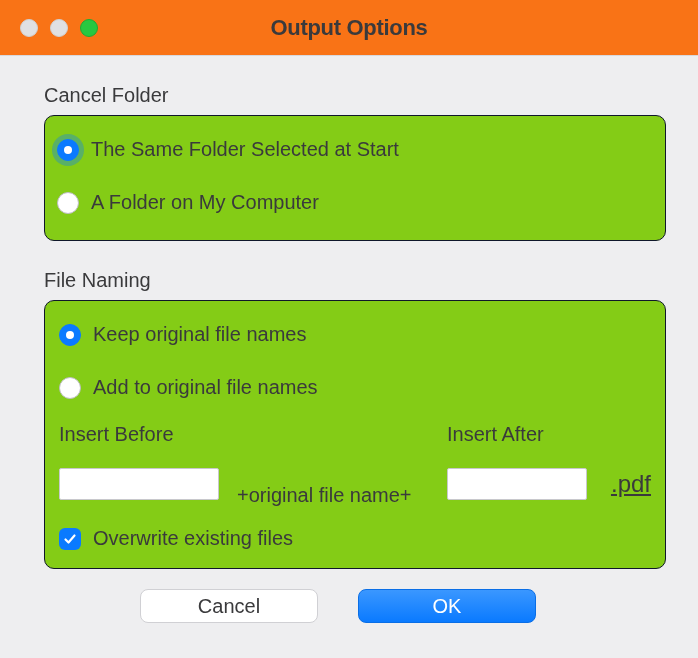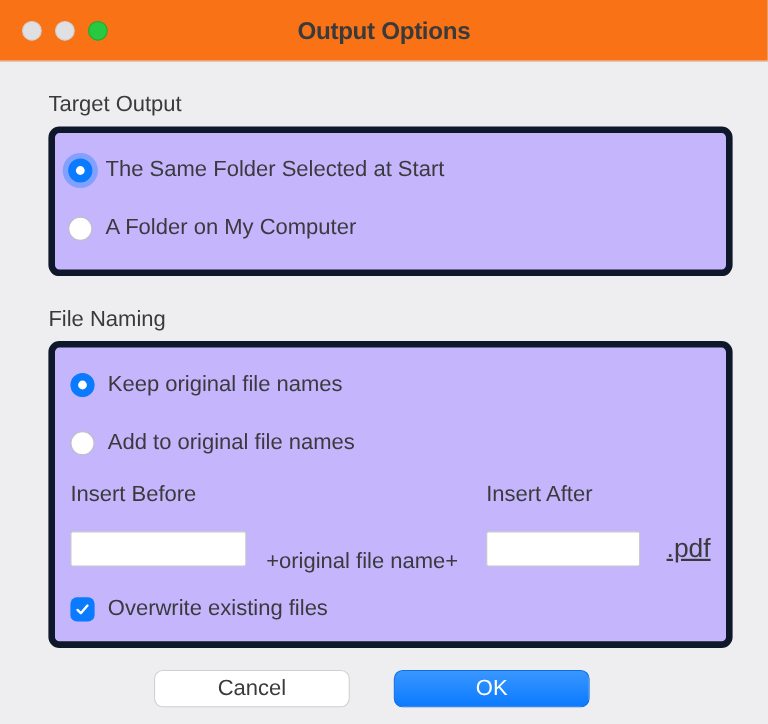--- a/index.html
+++ b/index.html
@@ -42,22 +42,22 @@
     }
     .content {
       padding: 28px 32px 20px 44px;
     }
     .section-label {
       font-size: 20px;
       color: #3a3a3c;
       margin-bottom: 8px;
     }
     .panel {
-      background: #c4b5fd;
-      border: 6px solid #0f172a;
+      background: #84cc16;
+      border: 1px solid #0f172a;
       border-radius: 10px;
       padding: 16px 18px;
     }
     .panel.target { padding: 14px 12px 18px 12px; }
     .panel.naming { padding: 14px 14px 18px 14px; }
     .radio-row {
       display: flex;
       align-items: center;
       gap: 12px;
       padding: 8px 0;
@@ -177,21 +177,21 @@
   <div class="traffic-lights">
     <div class="traffic-light tl-close"></div>
     <div class="traffic-light tl-min"></div>
     <div class="traffic-light tl-max"></div>
   </div>
   <div class="title">Output Options</div>
 </div>
 
 <div class="content">
 
-  <div class="section-label">Target Output</div>
+  <div class="section-label">Cancel Folder</div>
   <div class="panel target">
     <div class="radio-row">
       <div class="radio selected focusring"></div>
       <div class="radio-label">The Same Folder Selected at Start</div>
     </div>
     <div class="spacer-sm"></div>
     <div class="radio-row">
       <div class="radio"></div>
       <div class="radio-label">A Folder on My Computer</div>
     </div>

